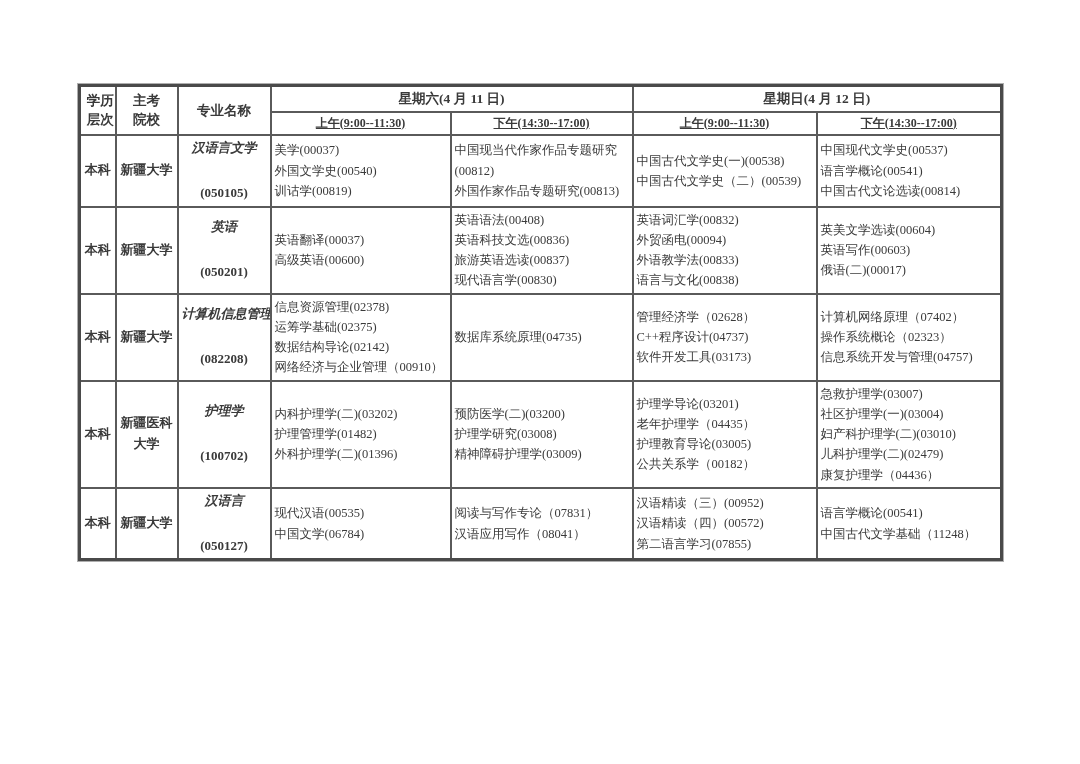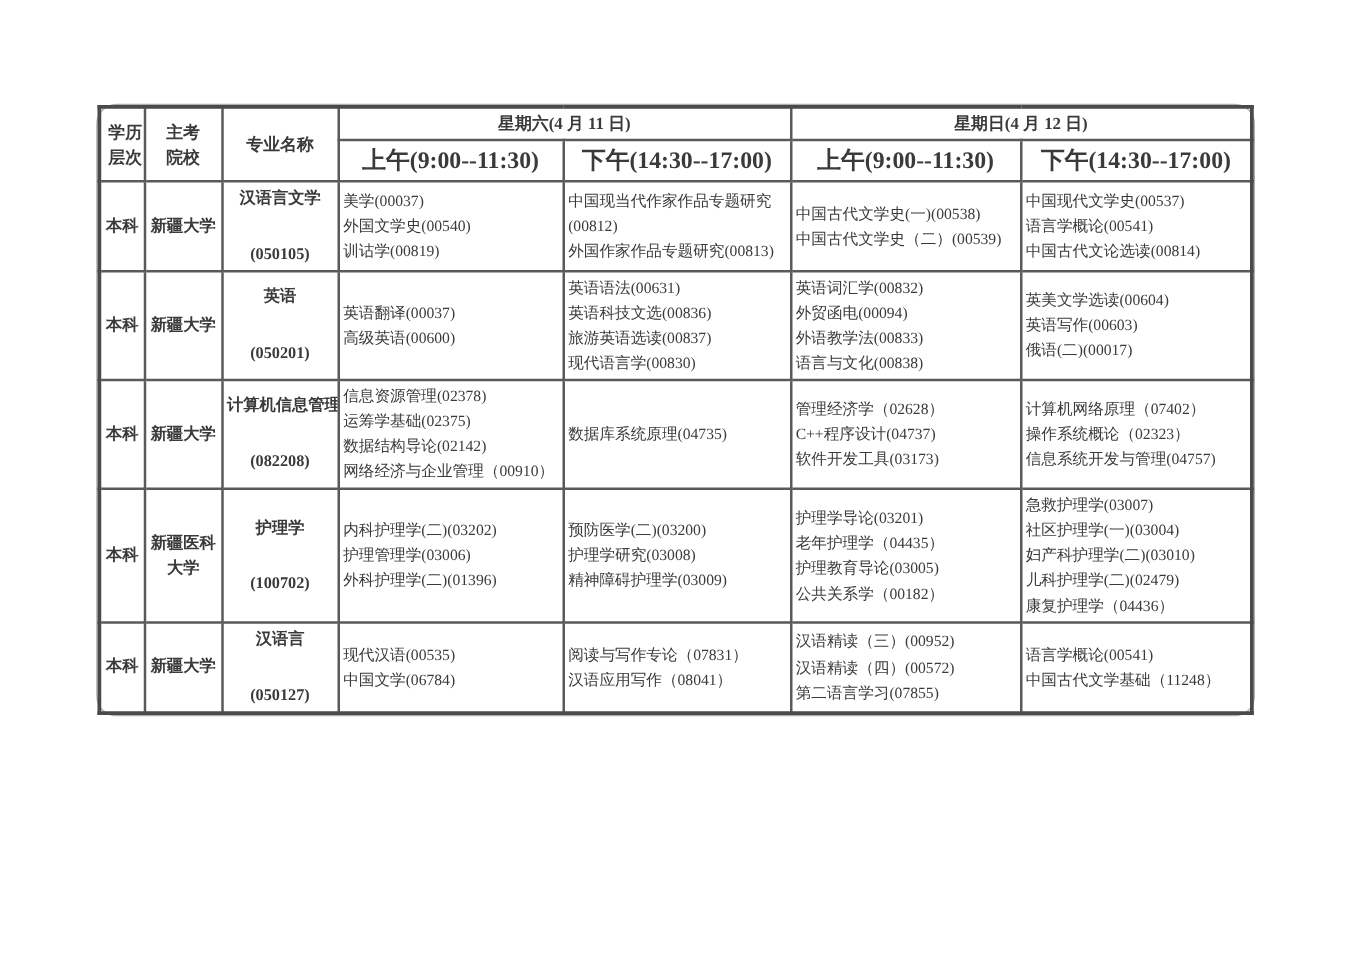--- a/index.html
+++ b/index.html
@@ -22,21 +22,20 @@
     position: absolute;
     left: 78px;
     top: 84px;
     width: 922px;
   }
   table.schedule {
     border-collapse: collapse;
     width: 922px;
     table-layout: fixed;
     background: #ffffff;
-    border-radius: 15px;
   }
   table.schedule th,
   table.schedule td {
     border: 2px solid #5a5a5a;
     vertical-align: middle;
     padding: 2px 3px;
     overflow: hidden;
   }
   table.schedule {
     border: 3px solid #4a4a4a;
@@ -62,23 +61,23 @@
   }
   .course-line {
     line-height: 1.62;
   }
   .force-2col {
     display: block;
     width: 2.4em;
     margin: 0 auto;
     text-align: center;
   }
-  .major-name { display: block; white-space: nowrap; }
+  .major-name { display: block; white-space: nowrap; font-style: italic; }
   .major-code { display: block; margin-top: 24px; }
-  .time-head { font-size: 19px; }
+  .time-head { font-size: 12px; text-decoration: underline; }
 </style>
 </head>
 <body>
 
 <div class="page">
   <div class="table-wrap">
     <table class="schedule">
       <colgroup>
         <col style="width:36px">
         <col style="width:62px">
@@ -141,21 +140,21 @@
             <td class="c-school">新疆大学</td>
             <td class="c-major">
               <span class="major-name">英语</span>
               <span class="major-code">(050201)</span>
             </td>
             <td class="c-courses">
               <div class="course-line">英语翻译(00037)</div>
               <div class="course-line">高级英语(00600)</div>
             </td>
             <td class="c-courses">
-              <div class="course-line">英语语法(00631)</div>
+              <div class="course-line">英语语法(00408)</div>
               <div class="course-line">英语科技文选(00836)</div>
               <div class="course-line">旅游英语选读(00837)</div>
               <div class="course-line">现代语言学(00830)</div>
             </td>
             <td class="c-courses">
               <div class="course-line">英语词汇学(00832)</div>
               <div class="course-line">外贸函电(00094)</div>
               <div class="course-line">外语教学法(00833)</div>
               <div class="course-line">语言与文化(00838)</div>
             </td>
@@ -194,21 +193,21 @@
           </tr>
           <tr>
             <td class="c-level">本科</td>
             <td class="c-school">新疆医科大学</td>
             <td class="c-major">
               <span class="major-name">护理学</span>
               <span class="major-code">(100702)</span>
             </td>
             <td class="c-courses">
               <div class="course-line">内科护理学(二)(03202)</div>
-              <div class="course-line">护理管理学(03006)</div>
+              <div class="course-line">护理管理学(01482)</div>
               <div class="course-line">外科护理学(二)(01396)</div>
             </td>
             <td class="c-courses">
               <div class="course-line">预防医学(二)(03200)</div>
               <div class="course-line">护理学研究(03008)</div>
               <div class="course-line">精神障碍护理学(03009)</div>
             </td>
             <td class="c-courses">
               <div class="course-line">护理学导论(03201)</div>
               <div class="course-line">老年护理学（04435）</div>

